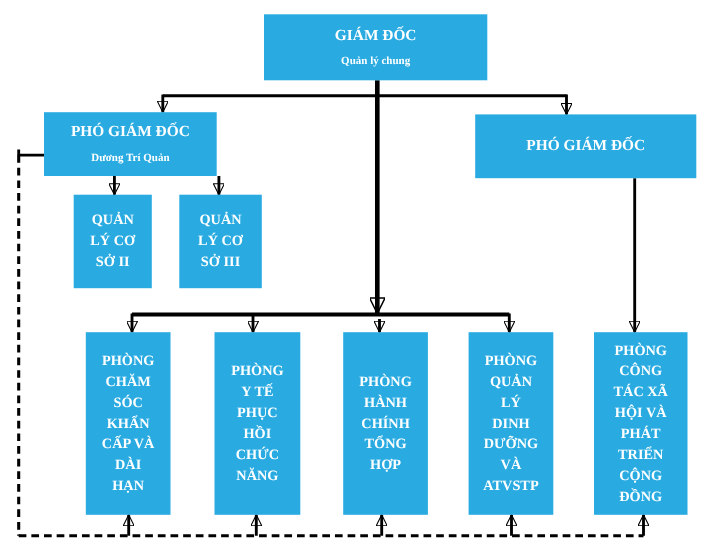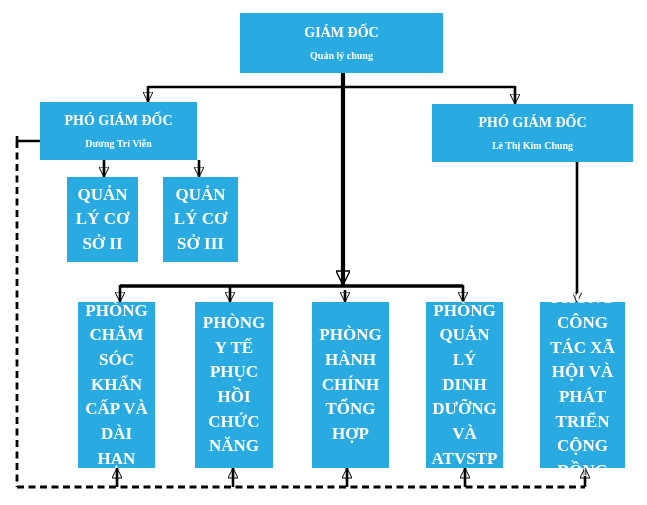--- a/index.html
+++ b/index.html
@@ -28,21 +28,21 @@
     text-align: center;
     display: flex;
     flex-direction: column;
     align-items: center;
     justify-content: center;
     box-sizing: border-box;
   }
   .node .t1 { font-size: 14px; line-height: 1.1; }
   .node .t2 { font-size: 10px; line-height: 1.1; margin-top: 10px; }
   .node .label {
-    font-size: 17px;
+    font-size: 13px;
     line-height: 1.45;
     white-space: pre-line;
   }
   .wires path, .wires line {
     stroke: var(--line, #000000);
     fill: none;
   }
 </style>
 </head>
 <body>
@@ -95,26 +95,25 @@
     </g>
   </svg>
 
   <div class="node" style="left:240px; top:13px; width:203px; height:60px;">
     <div class="t1">GIÁM ĐỐC</div>
     <div class="t2">Quản lý chung</div>
   </div>
 
   <div class="node" style="left:40px; top:102px; width:157px; height:58px;">
     <div class="t1">PHÓ GIÁM ĐỐC</div>
-    <div class="t2">Dương Trí Viễn</div>
+    <div class="t2">Dương Trí Quản</div>
   </div>
 
   <div class="node" style="left:432px; top:104px; width:201px; height:58px;">
     <div class="t1">PHÓ GIÁM ĐỐC</div>
-    <div class="t2">Lê Thị Kim Chung</div>
   </div>
 
   <div class="node" style="left:67px; top:177px; width:71px; height:85px;">
     <div class="label">QUẢN
 LÝ CƠ
 SỞ II</div>
   </div>
 
   <div class="node" style="left:163px; top:177px; width:75px; height:85px;">
     <div class="label">QUẢN

